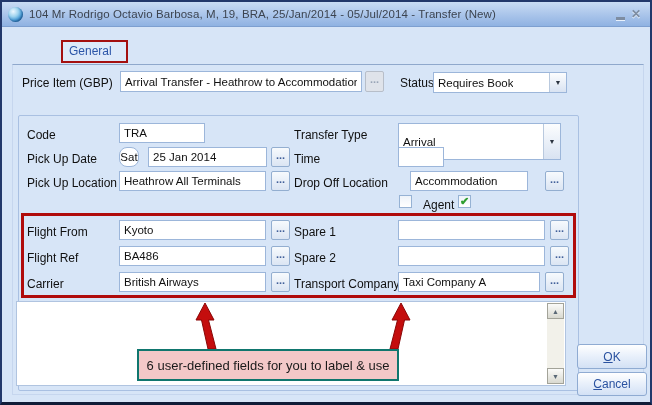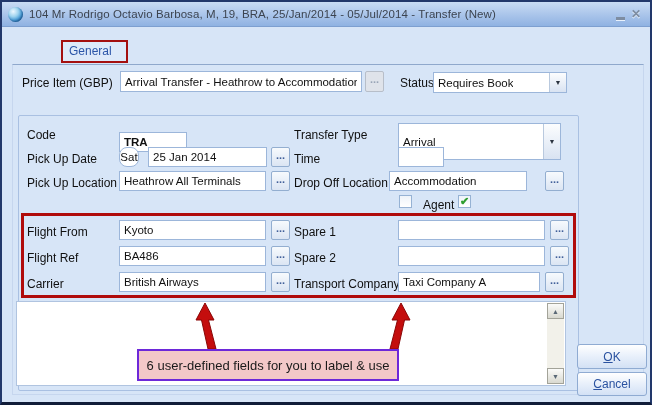--- a/index.html
+++ b/index.html
@@ -95,21 +95,21 @@
   .scroll-btn {
     position:absolute; left:0; width:17px; height:16px;
     background:linear-gradient(#fbfbf9,#d9d9d0); border:1px solid #a3a399;
     display:flex; align-items:center; justify-content:center; font-size:7px; color:#5a6876;
   }
   .scroll-up { top:0; } .scroll-down { bottom:0; }
 
   
   .callout {
     position:absolute; left:135px; top:347px; width:262px; height:32px;
-    background:#f3c8c8; border:2px solid #6d28d9;
+    background:#f3c8c8; border:2px solid #0f766e;
     display:flex; align-items:center; justify-content:center;
     font-size:13px; color:#1a1a1a; white-space:nowrap;
   }
   .arrows-svg { position:absolute; left:0; top:0; pointer-events:none; }
 
   
   .push-btn {
     position:absolute; left:575px; width:70px; height:25px;
     border:1px solid #8fabd2; border-radius:3px;
     background:linear-gradient(#ffffff,#eaf1fb 45%,#d3e1f5);
@@ -144,39 +144,39 @@
   <div class="browse disabled" style="left:363px;top:69px;height:21px;">...</div>
   <div class="lbl" style="left:398px;top:74px;">Status</div>
   <div class="combo" style="left:431px;top:70px;width:134px;gap:36px;">
     <div class="combo-text">Requires Booking</div>
     <div class="combo-btn">▼</div>
   </div>
 
   <div class="fields-panel"></div>
 
   <div class="lbl" style="left:25px;top:126px;">Code</div>
-  <input class="tb" style="left: 117px; top: 130px; width: 68px; font-weight: bold;" value="TRA">
+  <input class="tb" style="left: 117px; top: 121px; width: 86px;" value="TRA">
   <div class="lbl" style="left:292px;top:126px;">Transfer Type</div>
   <div class="combo" style="left:396px;top:121px;width:163px;height:37px;">
     <div class="combo-text">Arrival</div>
     <div class="combo-btn">▼</div>
   </div>
 
   <div class="lbl" style="left:25px;top:150px;">Pick Up Date</div>
   <div class="daybox" style="left:117px;top:145px;width:20px;border-radius:8px;">Sat</div>
   <input class="tb" style="left: 146px; top: 145px; width: 119px;" value="25 Jan 2014">
   <div class="browse" style="left:269px;top:145px;">...</div>
   <div class="lbl" style="left:292px;top:150px;">Time</div>
   <input class="tb" style="left: 396px; top: 145px; width: 46px;" value="">
 
   <div class="lbl" style="left:25px;top:174px;">Pick Up Location</div>
   <input class="tb" style="left: 117px; top: 169px; width: 147px;" value="Heathrow All Terminals">
   <div class="browse" style="left:269px;top:169px;">...</div>
   <div class="lbl" style="left:292px;top:174px;">Drop Off Location</div>
-  <input class="tb" style="left: 387px; top: 169px; width: 138px;" value="Accommodation">
+  <input class="tb" style="left: 408px; top: 169px; width: 118px;" value="Accommodation">
   <div class="browse" style="left:543px;top:169px;">...</div>
 
   <div class="checkbox" style="left:397px;top:193px;"></div>
   <div class="lbl" style="left:421px;top:196px;">Agent</div>
   <div class="checkbox" style="left:456px;top:193px;">
       <span>✔</span>
     </div>
 
   <div class="red-box"></div>
 

